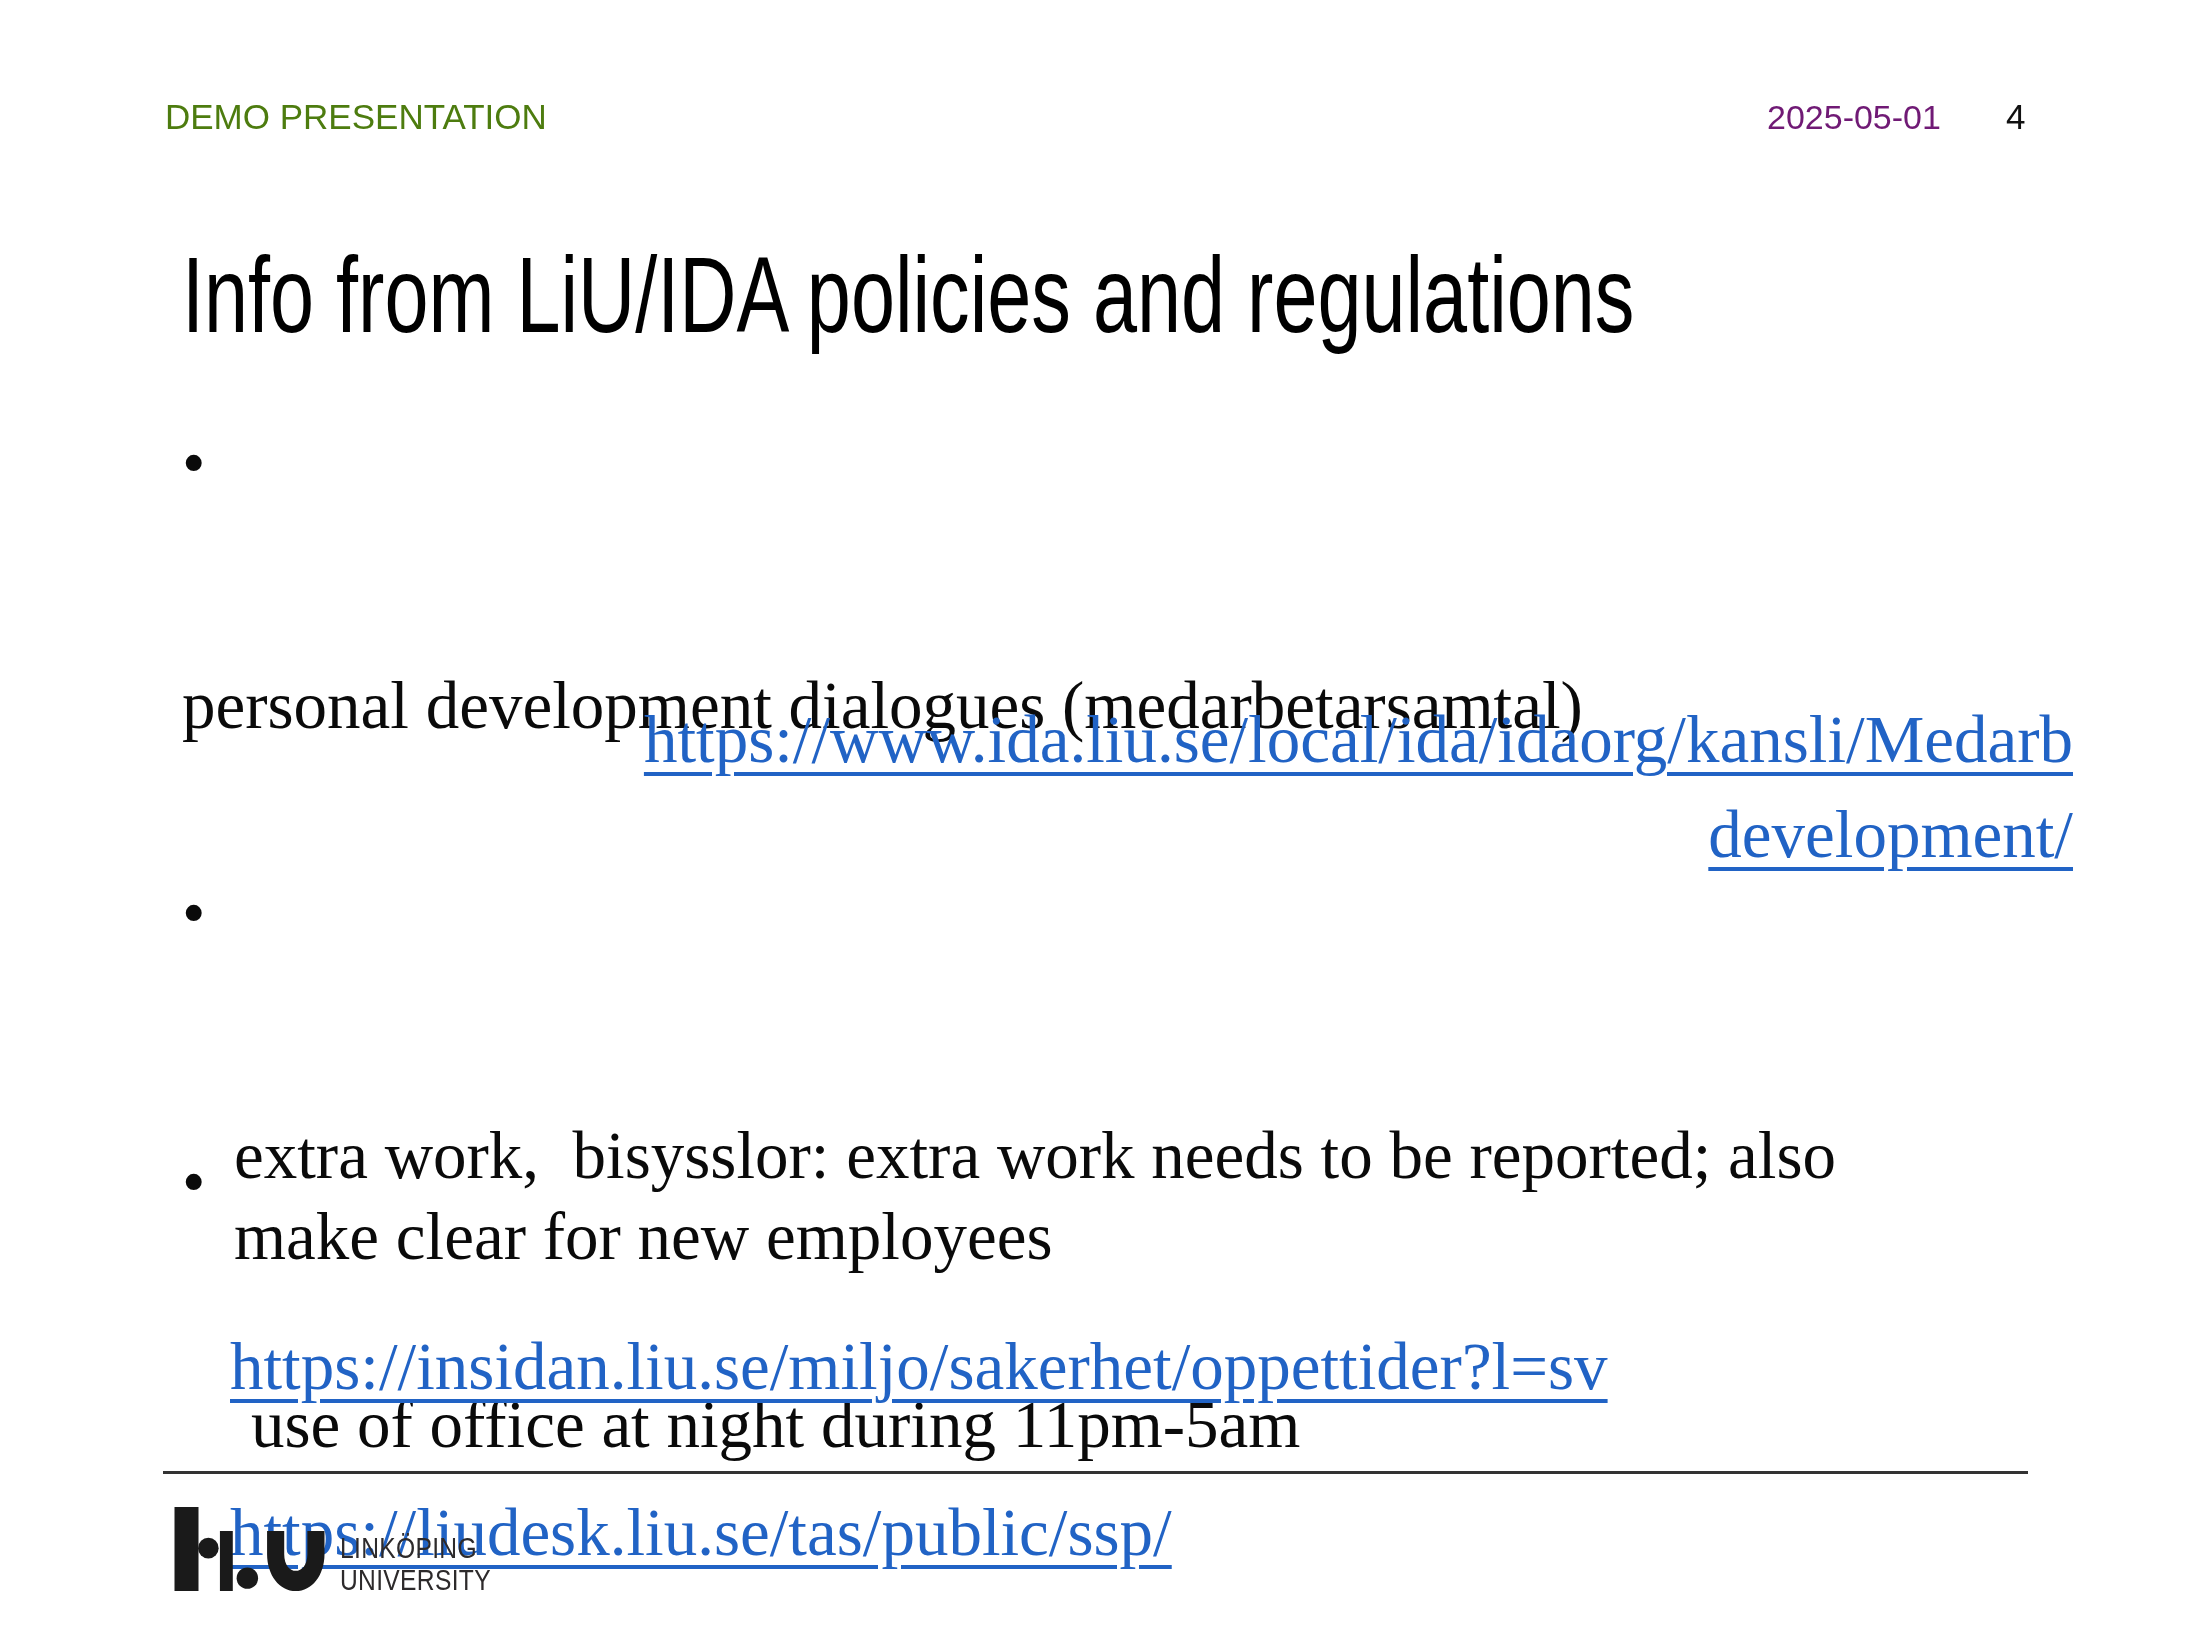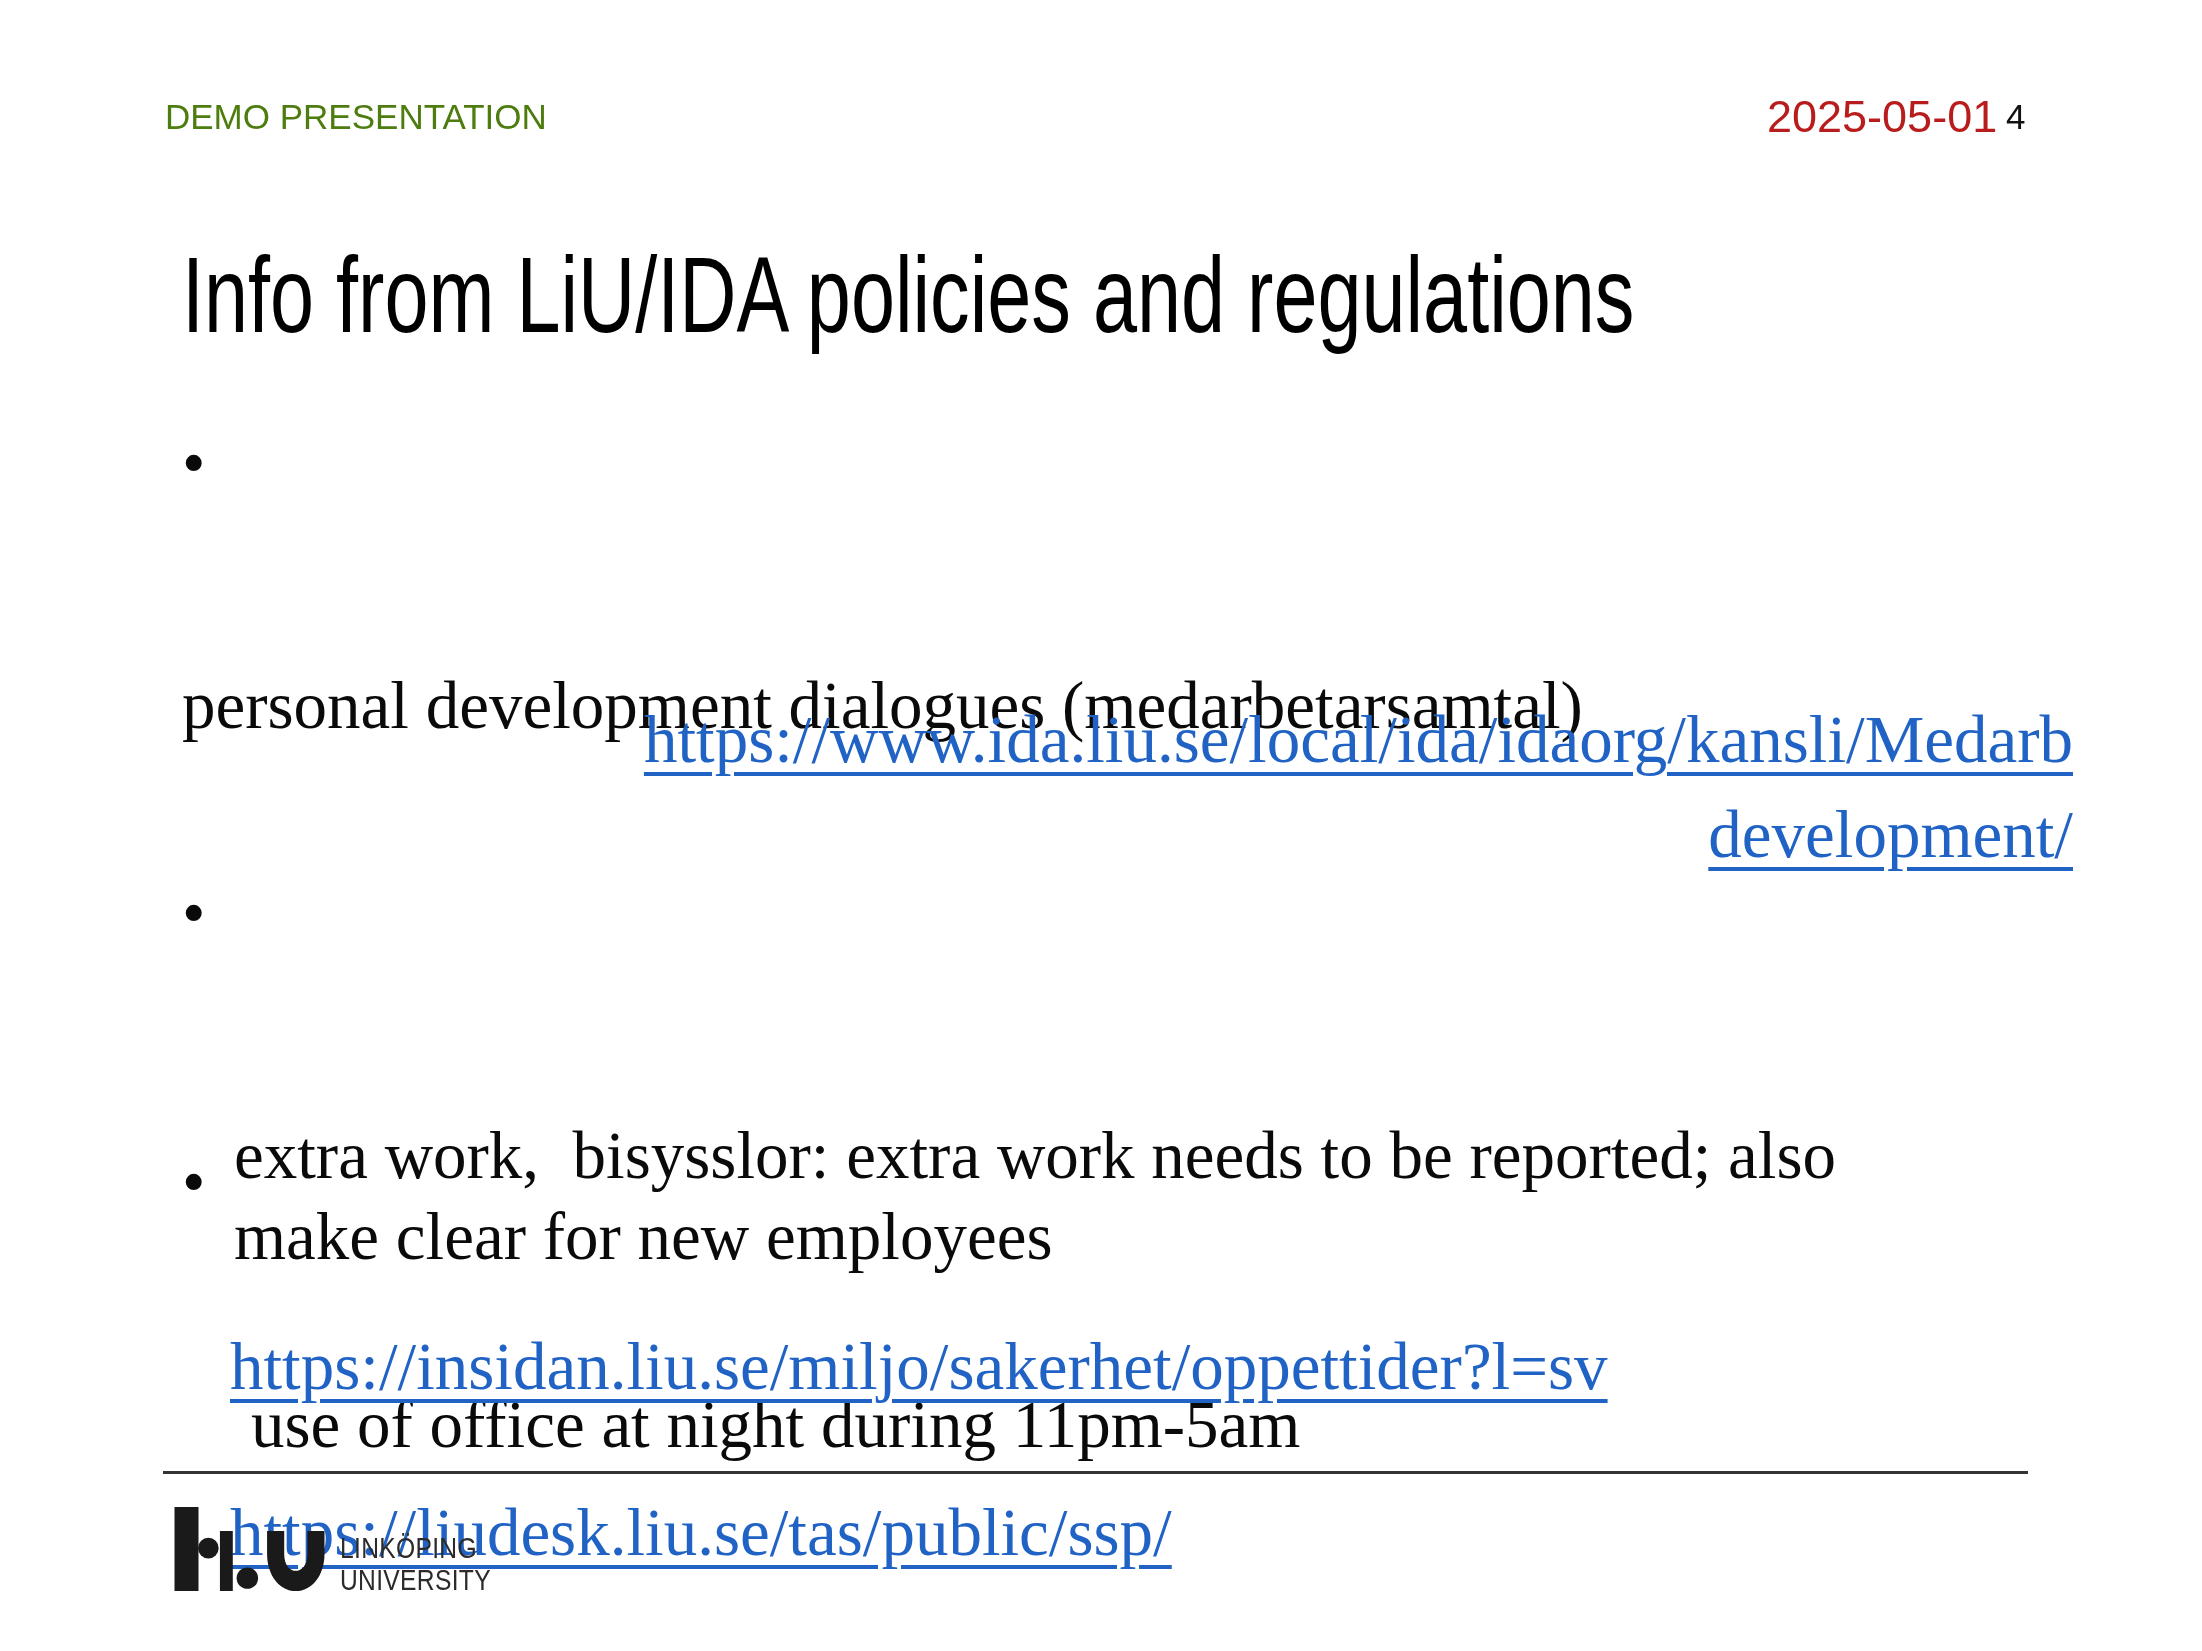--- a/index.html
+++ b/index.html
@@ -12,21 +12,21 @@
     color:#0a0a0a;
   }
   
   .hdr-left{
     position:absolute;left:165px;top:100px;
     font-size:35px;line-height:34px;font-weight:500;
     letter-spacing:0px;color:#4d7c0f;
   }
   .hdr-date{
     position:absolute;left:1767px;top:100px;
-    font-size:45px;line-height:34px;font-weight:500;color:#b91c1c;
+    font-size:34px;line-height:34px;font-weight:500;color:#701a75;
   }
   .hdr-page{
     position:absolute;left:2006px;top:100px;
     font-size:35px;line-height:34px;font-weight:500;color:#111;
   }
   
   .title{
     position:absolute;left:182px;top:239px;
     font-size:107px;line-height:112px;font-weight:400;color:#000;
     white-space:nowrap;

